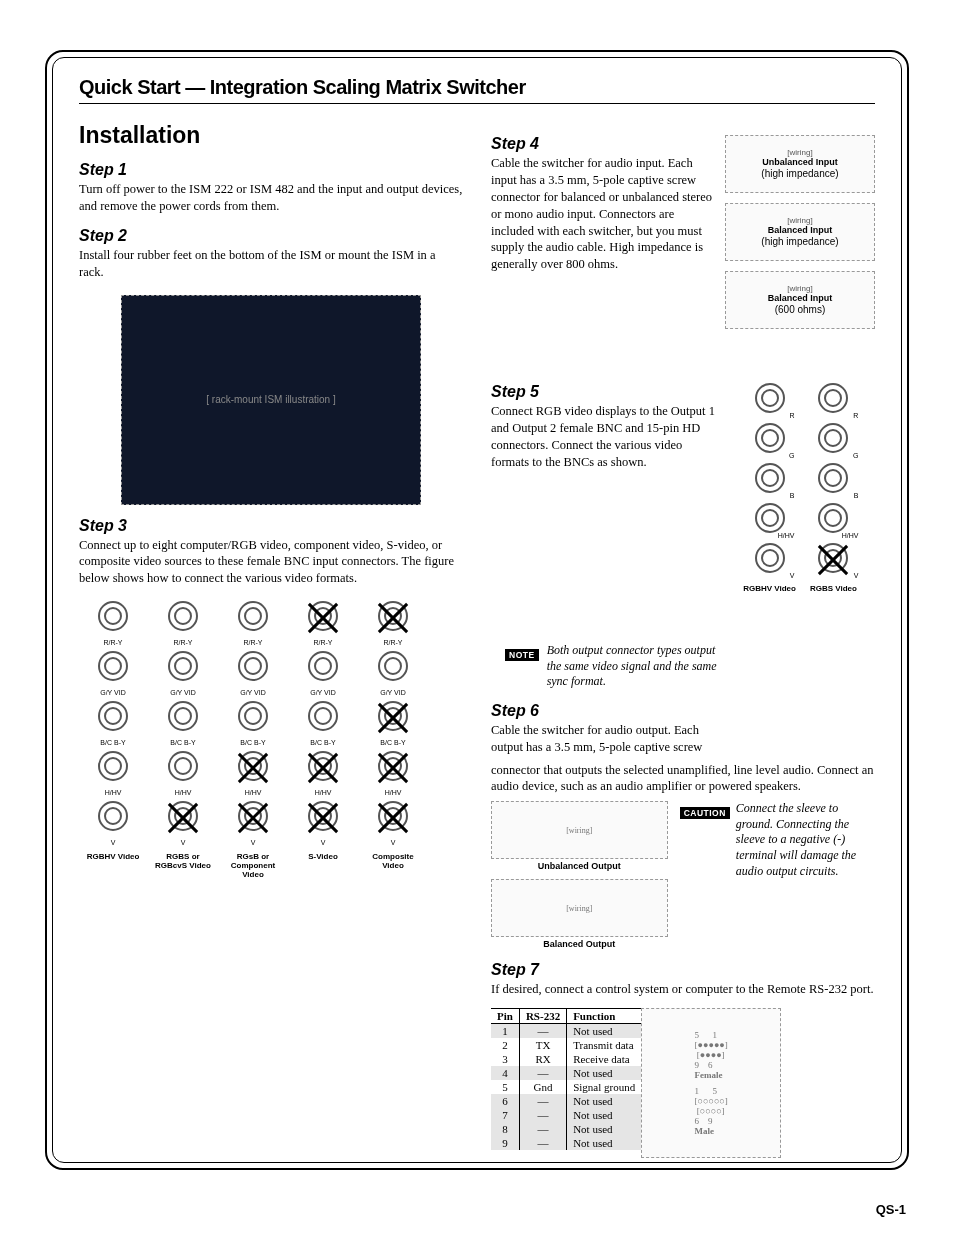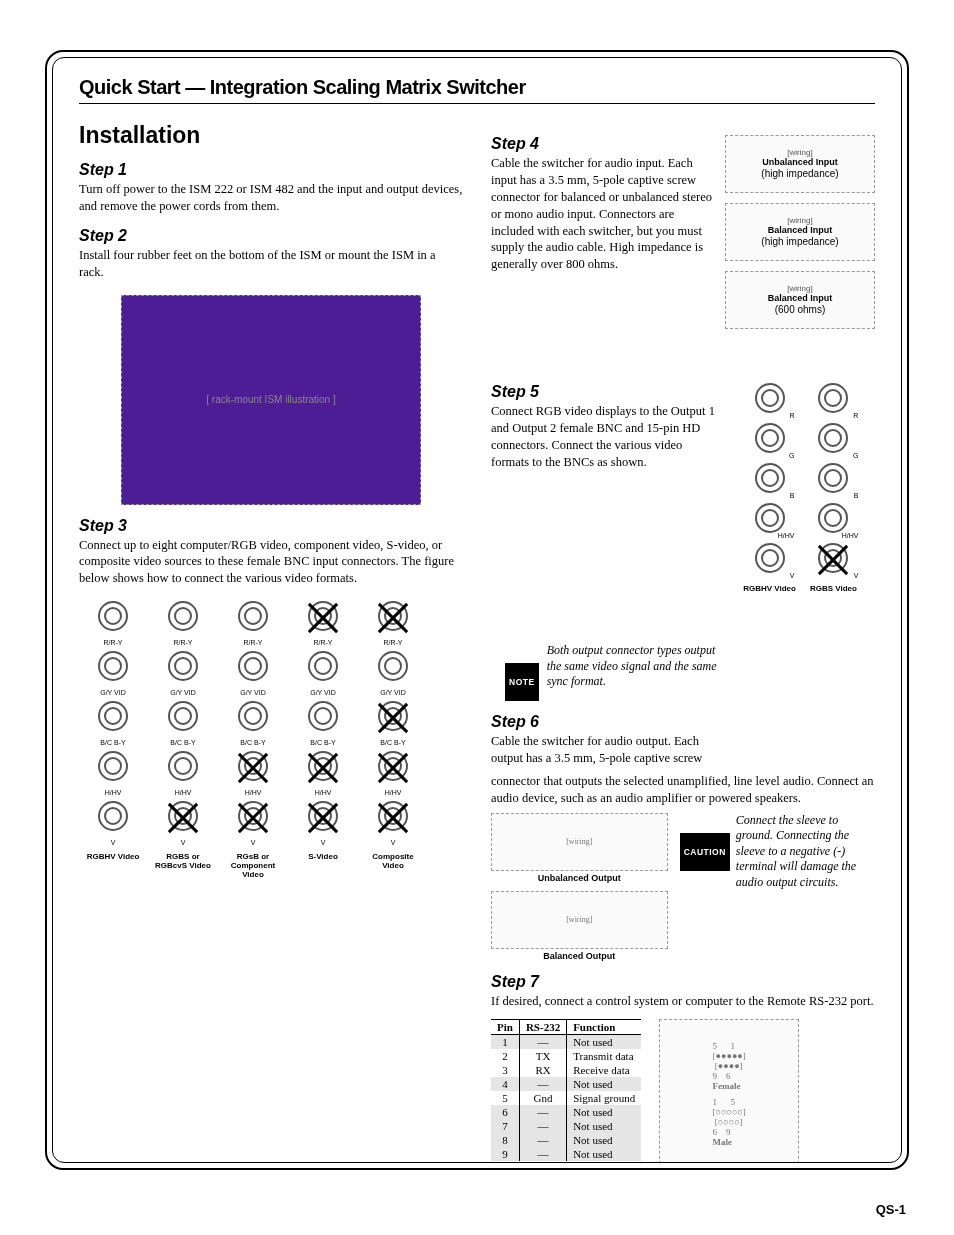--- a/index.html
+++ b/index.html
@@ -64,61 +64,61 @@
     margin-bottom: 6px;
   }
   .step-body.narrow { width: 60%; }
   .note-row { display: flex; align-items: flex-start; gap: 8px; margin: 6px 0 6px 14px; }
   .note-tag, .caution-tag {
     font-family: Arial, sans-serif;
     font-size: 8.5px;
     font-weight: 700;
     background: #000;
     color: #fff;
-    padding: 14px 4px;
+    padding: 1px 4px;
     letter-spacing: 0.5px;
     flex-shrink: 0;
-    margin-top: 20px;
+    margin-top: 6px;
   }
   .note-text {
     font-style: italic;
     font-size: 12px;
     line-height: 1.3;
   }
   .figure-placeholder {
     display: flex;
     align-items: center;
     justify-content: center;
     border: 1px dashed #999;
     color: #888;
     font-size: 10px;
     font-family: Arial, sans-serif;
     text-align: center;
-    background: #4c1d95;
+    background: #0f172a;
   }
   .rack-fig { width: 300px; height: 210px; margin: 14px auto 10px auto; }
   .audio-stack { width: 150px; height: 230px; float: right; margin-left: 8px; margin-bottom: 6px; }
   .audio-stack-item {
     width: 150px; height: 58px; margin-bottom: 10px;
     display:flex; flex-direction:column; align-items:center; justify-content:center;
     border:1px dashed #999; background:#fafafa; font-size:8px; color:#555; font-family:Arial,sans-serif;
     text-align:center; line-height:1.2; padding:2px;
   }
   .audio-label-b { font-weight:700; font-size:9px; color:#000; }
   .audio-label-s { font-size:10px; color:#000; }
   .bnc-outputs { width: 150px; height: 260px; float:right; margin-left:8px; }
   .output-diagrams { display:flex; gap:12px; margin-top:6px; }
   .output-audio-block { width: 46%; }
   .output-audio-fig { width:100%; height:58px; border:1px dashed #999; background:#fafafa; font-size:8px; color:#777; display:flex; align-items:center; justify-content:center; }
   .output-audio-label { font-family:Arial,sans-serif; font-size:9px; font-weight:700; text-align:center; margin-top:2px; }
   .caution-block { width:50%; }
   .caution-row { display:flex; gap:6px; align-items:flex-start; }
 
   
-  .rs232-wrap { display:flex; gap:18px; margin-top:10px; align-items:flex-start; }
+  .rs232-wrap { display:flex; margin-top:10px; align-items:flex-start; }
   .rs232-table {
     border-collapse: collapse;
     font-size: 11px;
   }
   .rs232-table th, .rs232-table td {
     padding: 1px 6px;
     text-align: left;
   }
   .rs232-table th {
     font-weight: 700;

